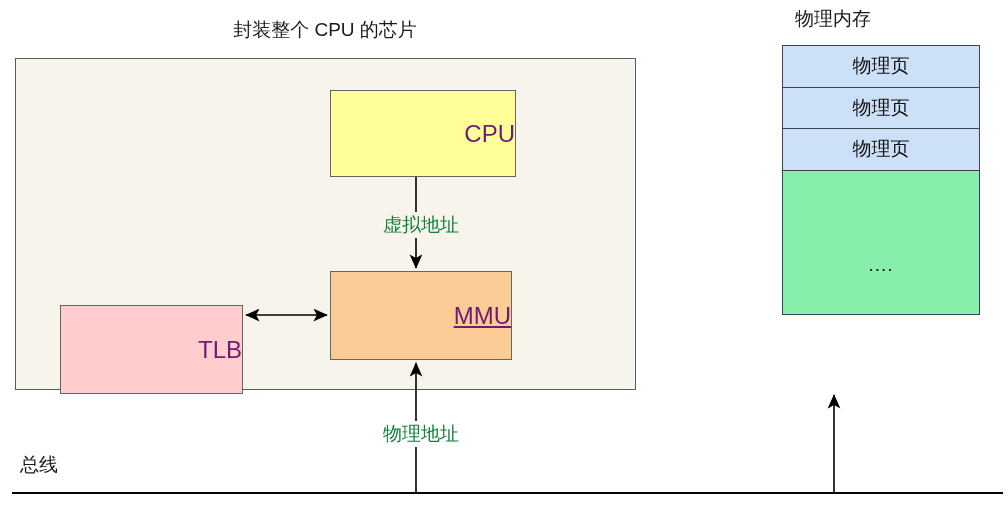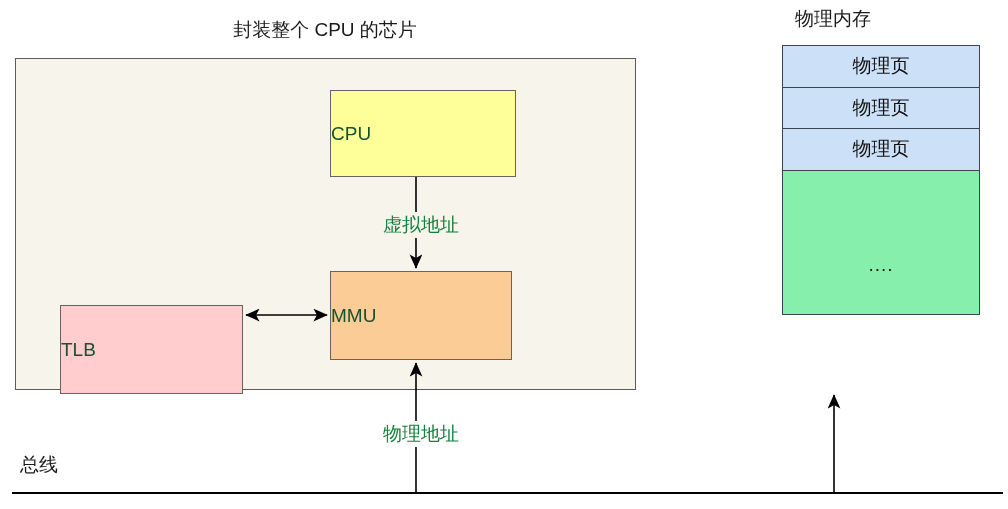--- a/index.html
+++ b/index.html
@@ -27,23 +27,23 @@
   }
   .lbl.center {
     transform: translate(-50%, -50%);
   }
   .box {
     position: absolute;
     box-sizing: border-box;
     border: 1.5px solid #66645f;
     display: flex;
     align-items: center;
-    justify-content: flex-start;
-    font-size: 19px;
-    color: #14532d;
+    justify-content: flex-end;
+    font-size: 24px;
+    color: #701a75;
   }
   #chip-box {
     left: 15px;
     top: 58px;
     width: 621px;
     height: 332px;
     background: #f7f4ec;
     border: 1.5px solid #5a5a5a;
   }
   #cpu-box {
@@ -52,20 +52,21 @@
     width: 186px;
     height: 87px;
     background: #ffff99;
   }
   #mmu-box {
     left: 330px;
     top: 271px;
     width: 182px;
     height: 89px;
     background: #fbcc96;
+    text-decoration: underline;
   }
   #tlb-box {
     left: 60px;
     top: 270px;
     width: 183px;
     height: 89px;
     background: #ffcdcd;
     margin-top: 35px;
   }
   #mem-box {

